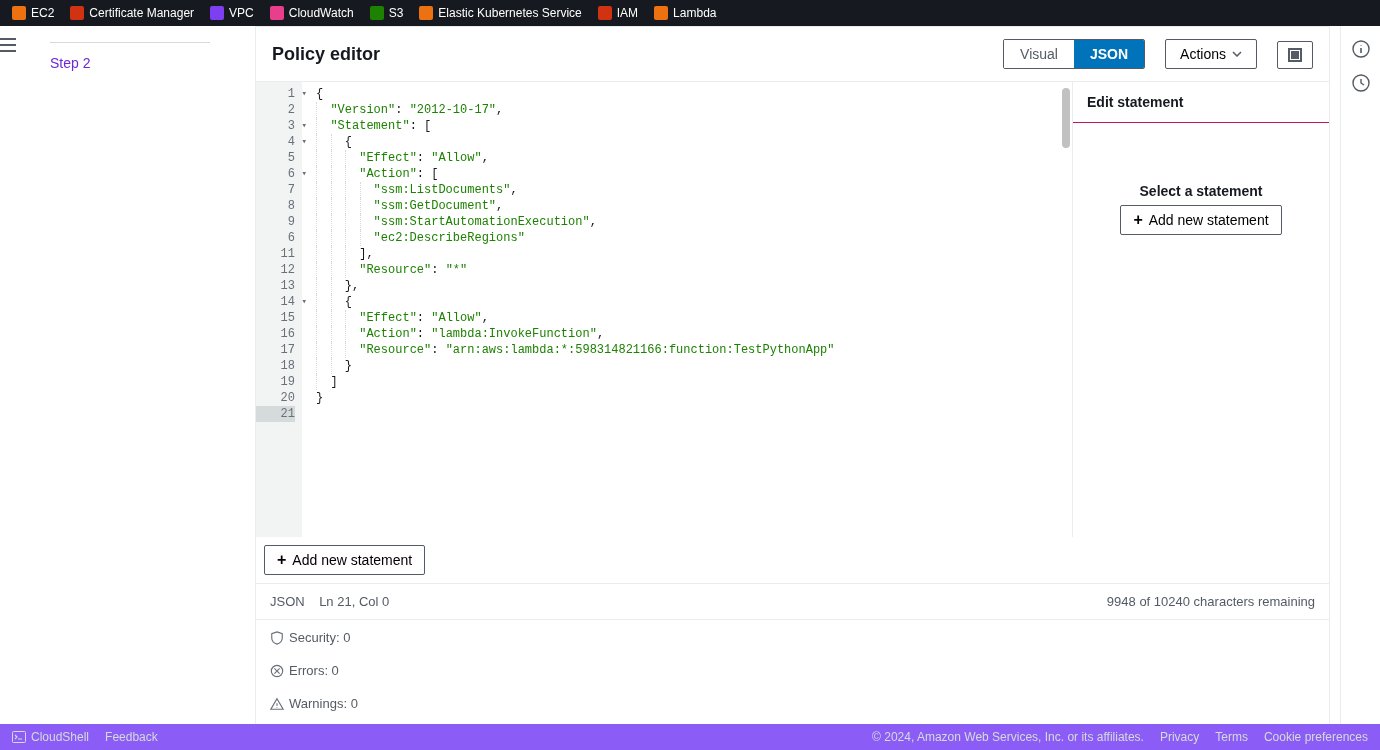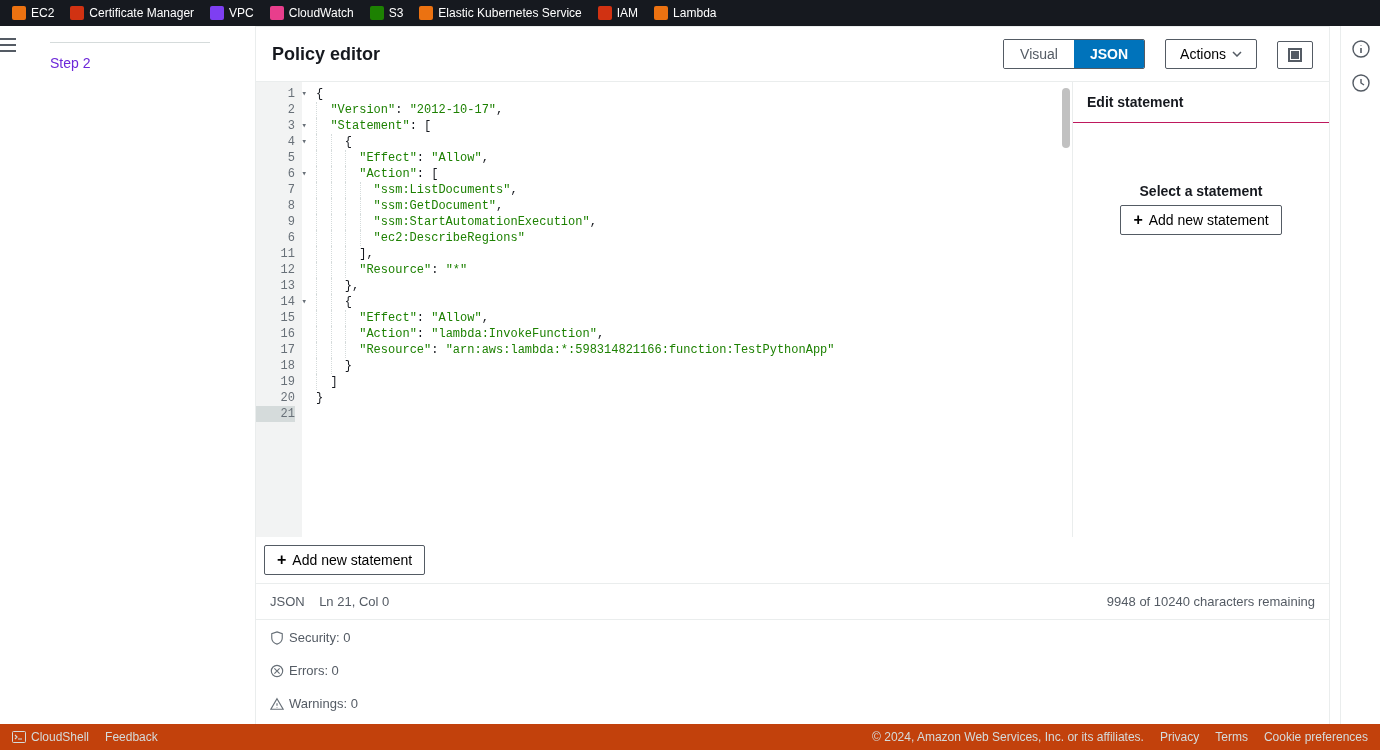--- a/index.html
+++ b/index.html
@@ -348,21 +348,21 @@
       border-radius: 14px;
       padding: 14px 6px;
     }
     
     
     .console-footer {
       position: fixed;
       bottom: 0;
       left: 0;
       right: 0;
-      background: #c2410c;
+      background: #8b5cf6;
       height: 26px;
       display: flex;
       align-items: center;
       justify-content: space-between;
       padding: 0 12px;
       color: #d5dbdb;
       font-size: 12px;
     }
     .footer-left, .footer-right {
       display: flex;

